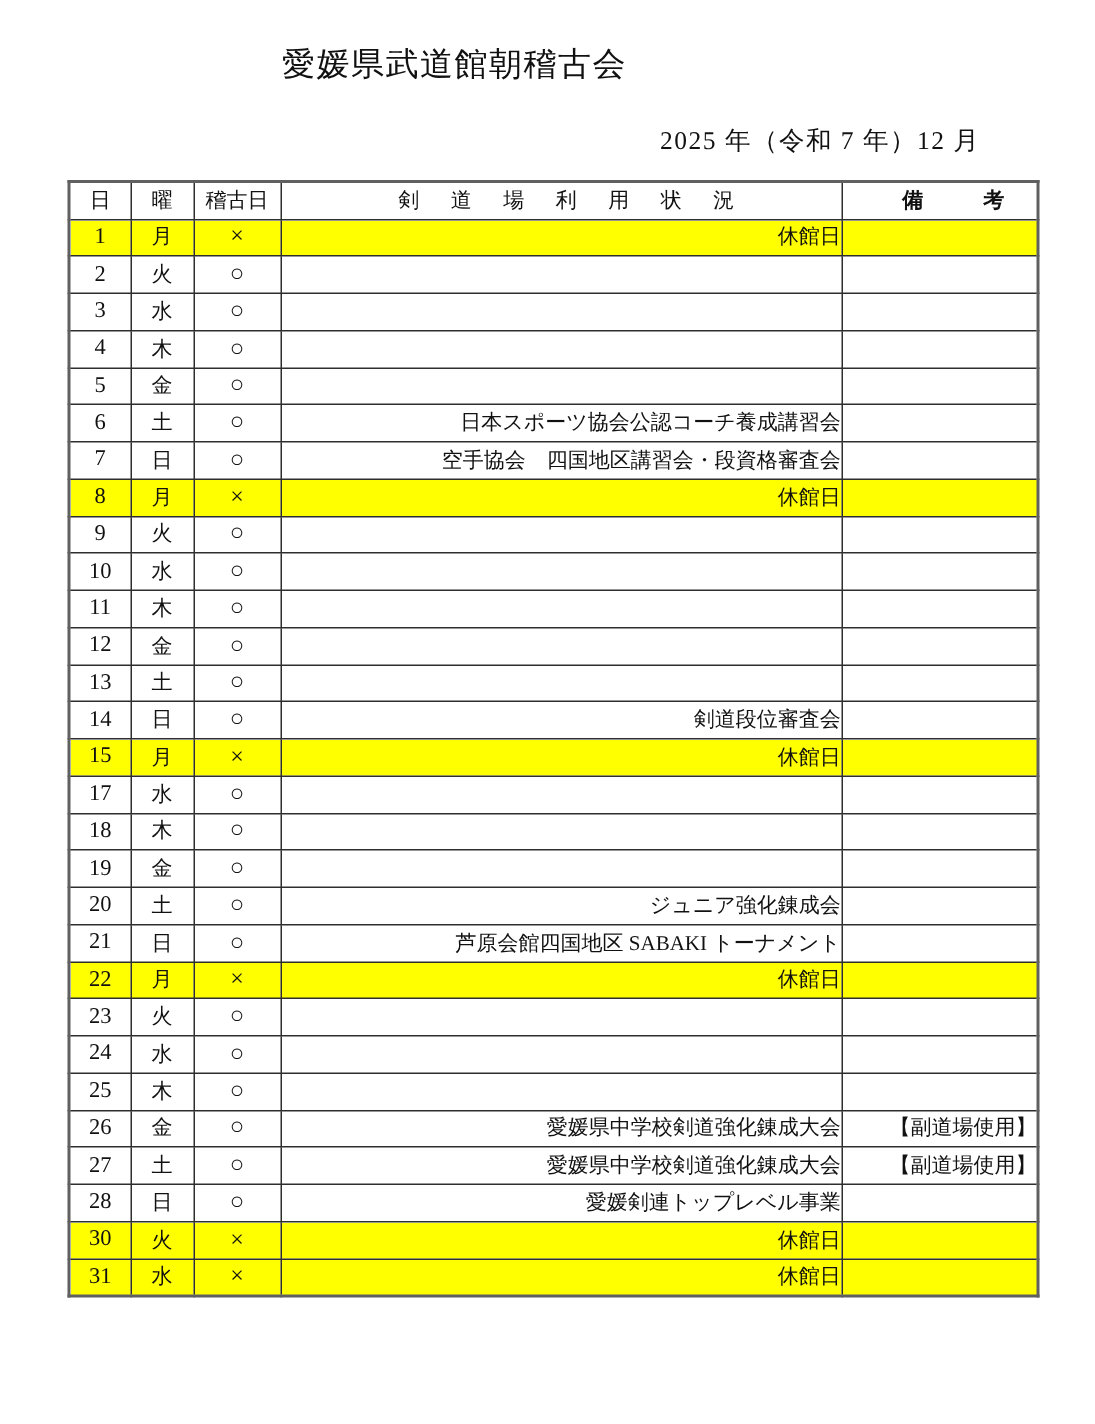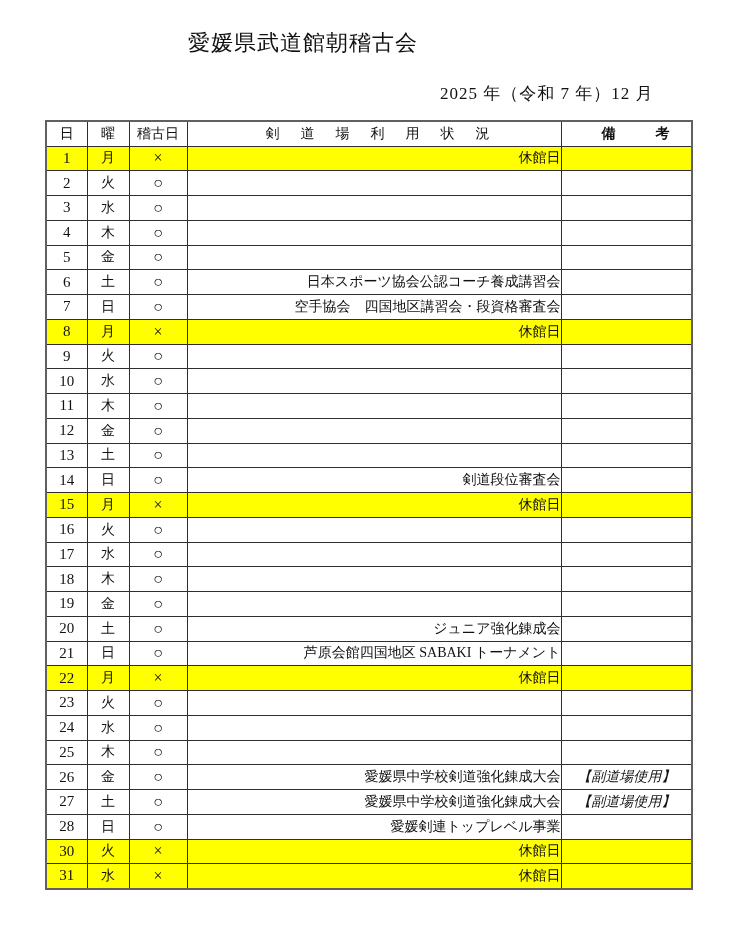--- a/index.html
+++ b/index.html
@@ -30,21 +30,21 @@
     border:1px solid #2e2e2e;
     padding:0;vertical-align:middle;overflow:hidden;white-space:nowrap;
   }
   thead tr{height:25px;}
   tbody tr{height:24.75px;}
   th{font-weight:400;font-size:14px;text-align:center;}
   td.c-day{text-align:center;font-size:15px;}
   td.c-wd{text-align:center;font-size:14px;}
   td.c-pr{text-align:center;font-size:16px;}
   td.c-use{text-align:right;font-size:14px;padding-left:8px;}
-  td.c-rem{text-align:center;font-size:14px;padding-left:2px;font-style:italic;}
+  td.c-rem{text-align:right;font-size:14px;padding-left:2px;}
   .spread{letter-spacing:21px;margin-left:28px;white-space:nowrap;}
   .spread2{letter-spacing:40px;margin-left:40px;white-space:nowrap;font-weight:bold;}
   tr.closed td{background:var(--hl,#ffff00);}
 </style>
 </head>
 <body>
 
 <div class="page">
 
   <div class="doc-title">愛媛県武道館朝稽古会</div>
@@ -167,27 +167,20 @@
     <td class="c-rem"></td>
   </tr>
         <tr class="closed">
     <td class="c-day">15</td>
     <td class="c-wd">月</td>
     <td class="c-pr">×</td>
     <td class="c-use">休館日</td>
     <td class="c-rem"></td>
   </tr>
         <tr>
-    <td class="c-day">16</td>
-    <td class="c-wd">火</td>
-    <td class="c-pr">○</td>
-    <td class="c-use"></td>
-    <td class="c-rem"></td>
-  </tr>
-        <tr>
     <td class="c-day">17</td>
     <td class="c-wd">水</td>
     <td class="c-pr">○</td>
     <td class="c-use"></td>
     <td class="c-rem"></td>
   </tr>
         <tr>
     <td class="c-day">18</td>
     <td class="c-wd">木</td>
     <td class="c-pr">○</td>

